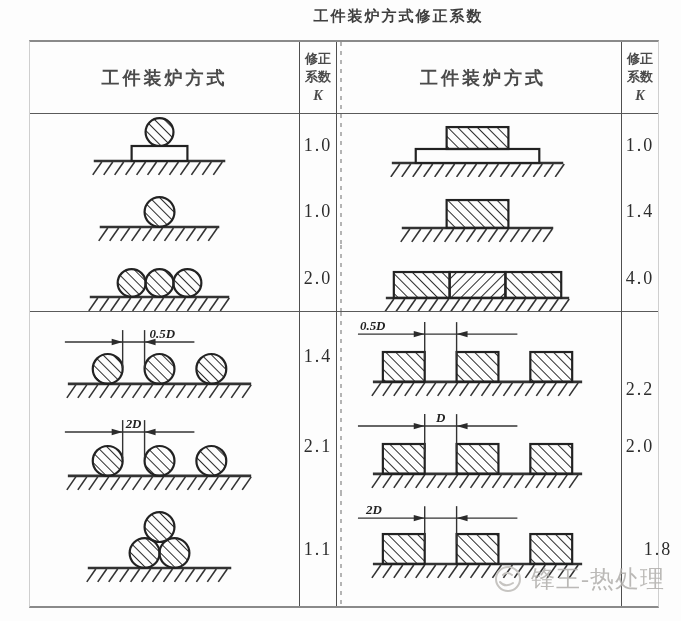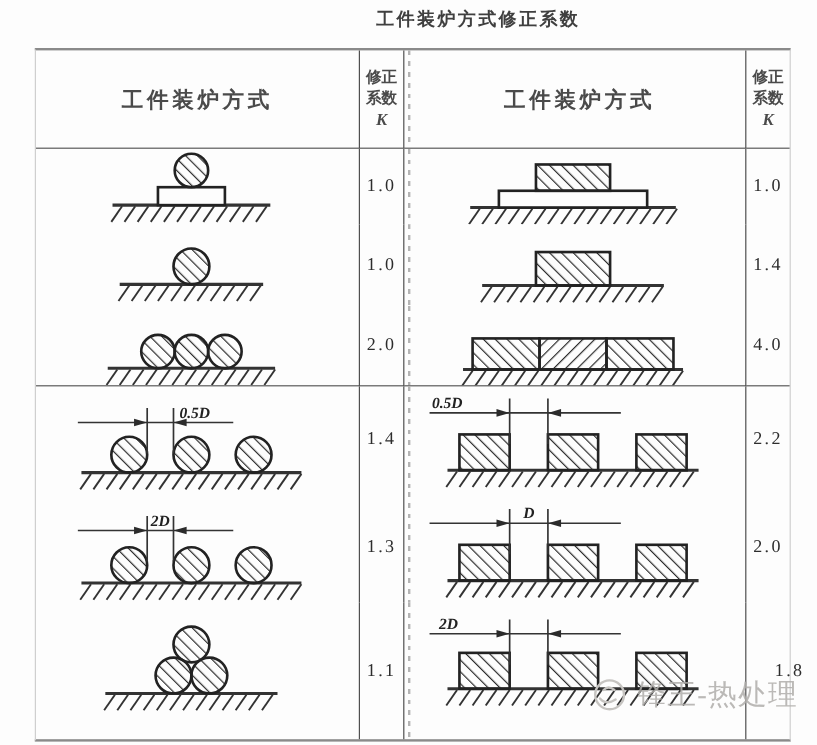--- a/index.html
+++ b/index.html
@@ -8,24 +8,24 @@
   .title{position:absolute;top:7px;left:2px;width:681px;text-align:center;text-indent:112px;
          font-size:15px;font-weight:bold;letter-spacing:2px;color:#3f3f3f;}
   .tbl{position:absolute;left:29px;top:40px;width:628px;
        display:grid;grid-template-columns:270px 37px 8px 277px 36px;
        border-top:2px solid #8a8a8a;border-bottom:2px solid #8a8a8a;
        border-left:1px solid #cfcfcf;border-right:1px solid #cfcfcf;background:#fdfdfd;}
   .cell{box-sizing:border-box;position:relative;}
   .c-diag{border-right:1.5px solid #4f4f4f;display:flex;justify-content:center;align-items:flex-start;overflow:hidden;}
   .c-k{border-right:1.5px solid #4f4f4f;display:flex;justify-content:center;align-items:center;}
   .c-kr{display:flex;justify-content:center;align-items:center;}
-  .kval{font-family:"Liberation Serif",serif;font-size:15px;letter-spacing:2px;color:#2d2d2d;}
+  .kval{font-family:"Liberation Serif",serif;font-size:18px;letter-spacing:2px;color:#2d2d2d;}
   .gutter{background-image:repeating-linear-gradient(to bottom,#b4b4b4 0 4px,transparent 4px 9px);
           background-size:2px 100%;background-position:center top;background-repeat:no-repeat;}
-  .hdr{height:82px;}
+  .hdr{height:72px;}
   .hdr-method{display:flex;justify-content:center;align-items:center;
               font-size:18px;font-weight:600;letter-spacing:3px;color:#4a4a4a;}
   .hdr-coef{display:flex;flex-direction:column;justify-content:center;align-items:center;
             font-size:13px;font-weight:600;line-height:1.4;color:#4a4a4a;}
   .hdr-coef i{font-family:"Liberation Serif",serif;font-size:14px;font-weight:bold;}
   .row-sep{border-bottom:1.5px solid #5a5a5a;}
   svg{display:block;}
   .dim{font-family:"Liberation Serif",serif;font-style:italic;font-weight:bold;font-size:13px;fill:#222;}
   .watermark{position:absolute;top:563px;right:16px;display:flex;align-items:center;gap:5px;z-index:5;pointer-events:none;}
   .wm-text{font-family:"Liberation Serif",serif;font-size:24px;letter-spacing:1px;color:#b0aeab;opacity:.85;}
@@ -324,21 +324,21 @@
         <rect x="112" y="40" width="42" height="30" fill="url(#p8)" stroke="#222" stroke-width="2.2"></rect>
         <rect x="186" y="40" width="42" height="30" fill="url(#p8)" stroke="#222" stroke-width="2.2"></rect>
         <line x1="13" y1="22" x2="173" y2="22" stroke="#333333" stroke-width="1.4"></line>
         <line x1="80" y1="10" x2="80" y2="48" stroke="#333333" stroke-width="1.4"></line>
         <line x1="112" y1="10" x2="112" y2="48" stroke="#333333" stroke-width="1.4"></line>
         <polygon points="80,22 69,18.8 69,25.2" fill="#2b2b2b"></polygon>
         <polygon points="112,22 123,18.8 123,25.2" fill="#2b2b2b"></polygon>
         <text x="15" y="18" text-anchor="start" class="dim">0.5D</text>
       </svg>
     </div>
-    <div class="cell c-kr" style="height: 88px;">
+    <div class="cell c-kr" style="height: 88px; align-items: flex-end;">
       <span class="kval">2.2</span>
     </div>
     <div class="cell c-diag" style="height: 92px;">
       <svg viewBox="0 0 270 92" width="270" height="92">
         <defs>
           <pattern id="p9" width="7" height="7" patternUnits="userSpaceOnUse" patternTransform="rotate(-45)">
             <line x1="0" y1="0" x2="0" y2="7" stroke="#2b2b2b" stroke-width="2"></line>
           </pattern>
           <pattern id="q9" width="7" height="7" patternUnits="userSpaceOnUse" patternTransform="rotate(45)">
             <line x1="0" y1="0" x2="0" y2="7" stroke="#2b2b2b" stroke-width="2"></line>
@@ -367,21 +367,21 @@
         <circle cx="182" cy="61" r="15" fill="url(#p9)" stroke="#222" stroke-width="2.2"></circle>
         <line x1="35" y1="32" x2="165" y2="32" stroke="#333333" stroke-width="1.4"></line>
         <line x1="93" y1="20" x2="93" y2="58" stroke="#333333" stroke-width="1.4"></line>
         <line x1="115" y1="20" x2="115" y2="58" stroke="#333333" stroke-width="1.4"></line>
         <polygon points="93,32 82,28.8 82,35.2" fill="#2b2b2b"></polygon>
         <polygon points="115,32 126,28.8 126,35.2" fill="#2b2b2b"></polygon>
         <text x="96" y="28" text-anchor="start" class="dim">2D</text>
       </svg>
     </div>
     <div class="cell c-k" style="height: 92px;">
-      <span class="kval">1.3</span>
+      <span class="kval">2.1</span>
     </div>
     <div class="cell gutter" style="height: 92px;"></div>
     <div class="cell c-diag" style="height: 92px;">
       <svg viewBox="0 0 277 92" width="277" height="92">
         <defs>
           <pattern id="p10" width="7" height="7" patternUnits="userSpaceOnUse" patternTransform="rotate(-45)">
             <line x1="0" y1="0" x2="0" y2="7" stroke="#2b2b2b" stroke-width="2"></line>
           </pattern>
           <pattern id="q10" width="7" height="7" patternUnits="userSpaceOnUse" patternTransform="rotate(45)">
             <line x1="0" y1="0" x2="0" y2="7" stroke="#2b2b2b" stroke-width="2"></line>

